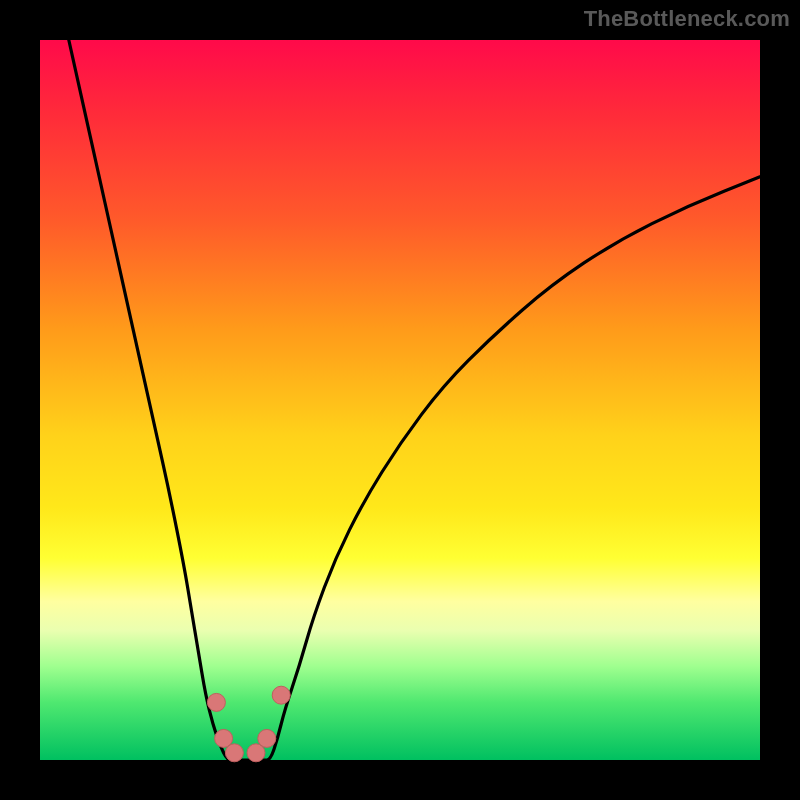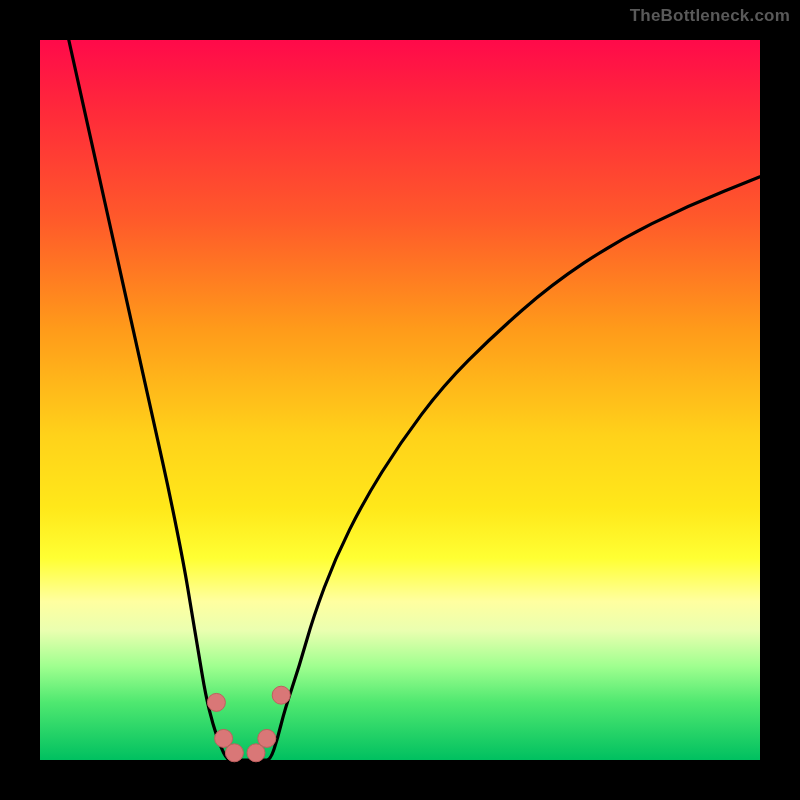--- a/index.html
+++ b/index.html
@@ -42,21 +42,21 @@
     position: absolute;
     left: 0; top: 0;
     width: 720px; height: 720px;
     overflow: visible;
   }
   .attribution {
     position: absolute;
     top: 6px;
     right: 10px;
     color: #595959;
-    font-size: 17px;
+    font-size: 22px;
     font-weight: 600;
     letter-spacing: 0.2px;
   }
 </style>
 </head>
 <body>
 
 <div class="frame">
 
   <div class="plot-area">

